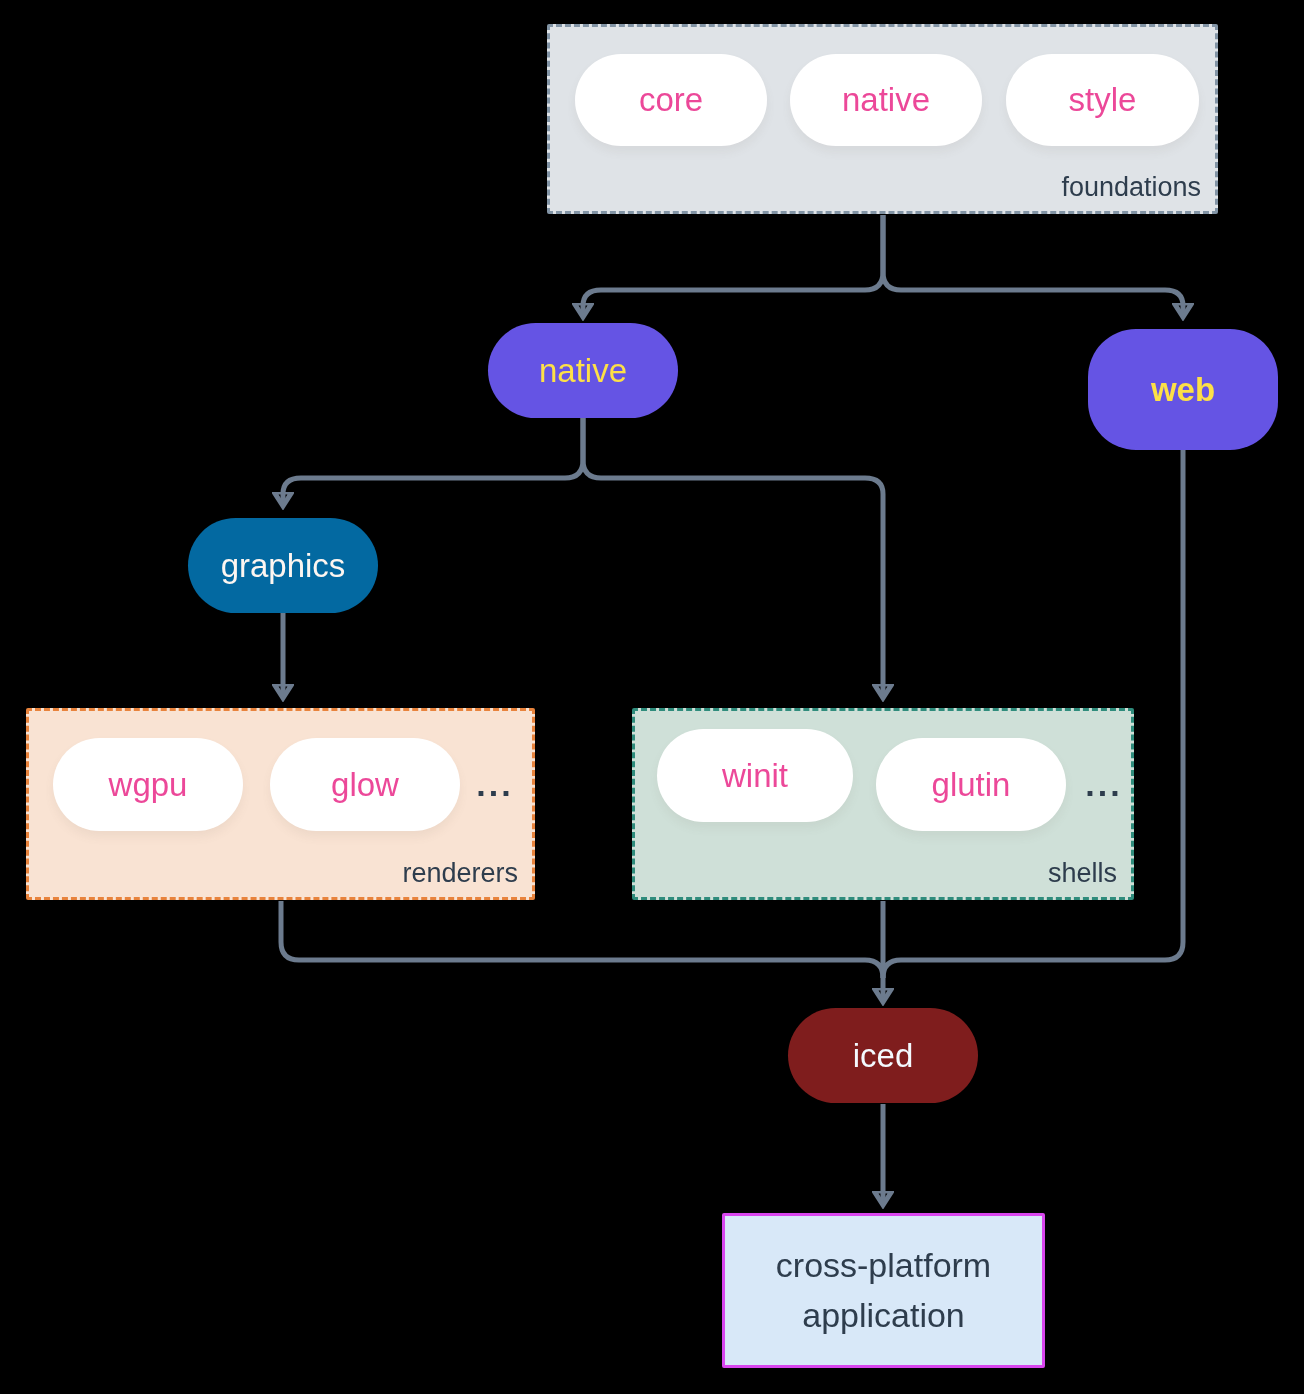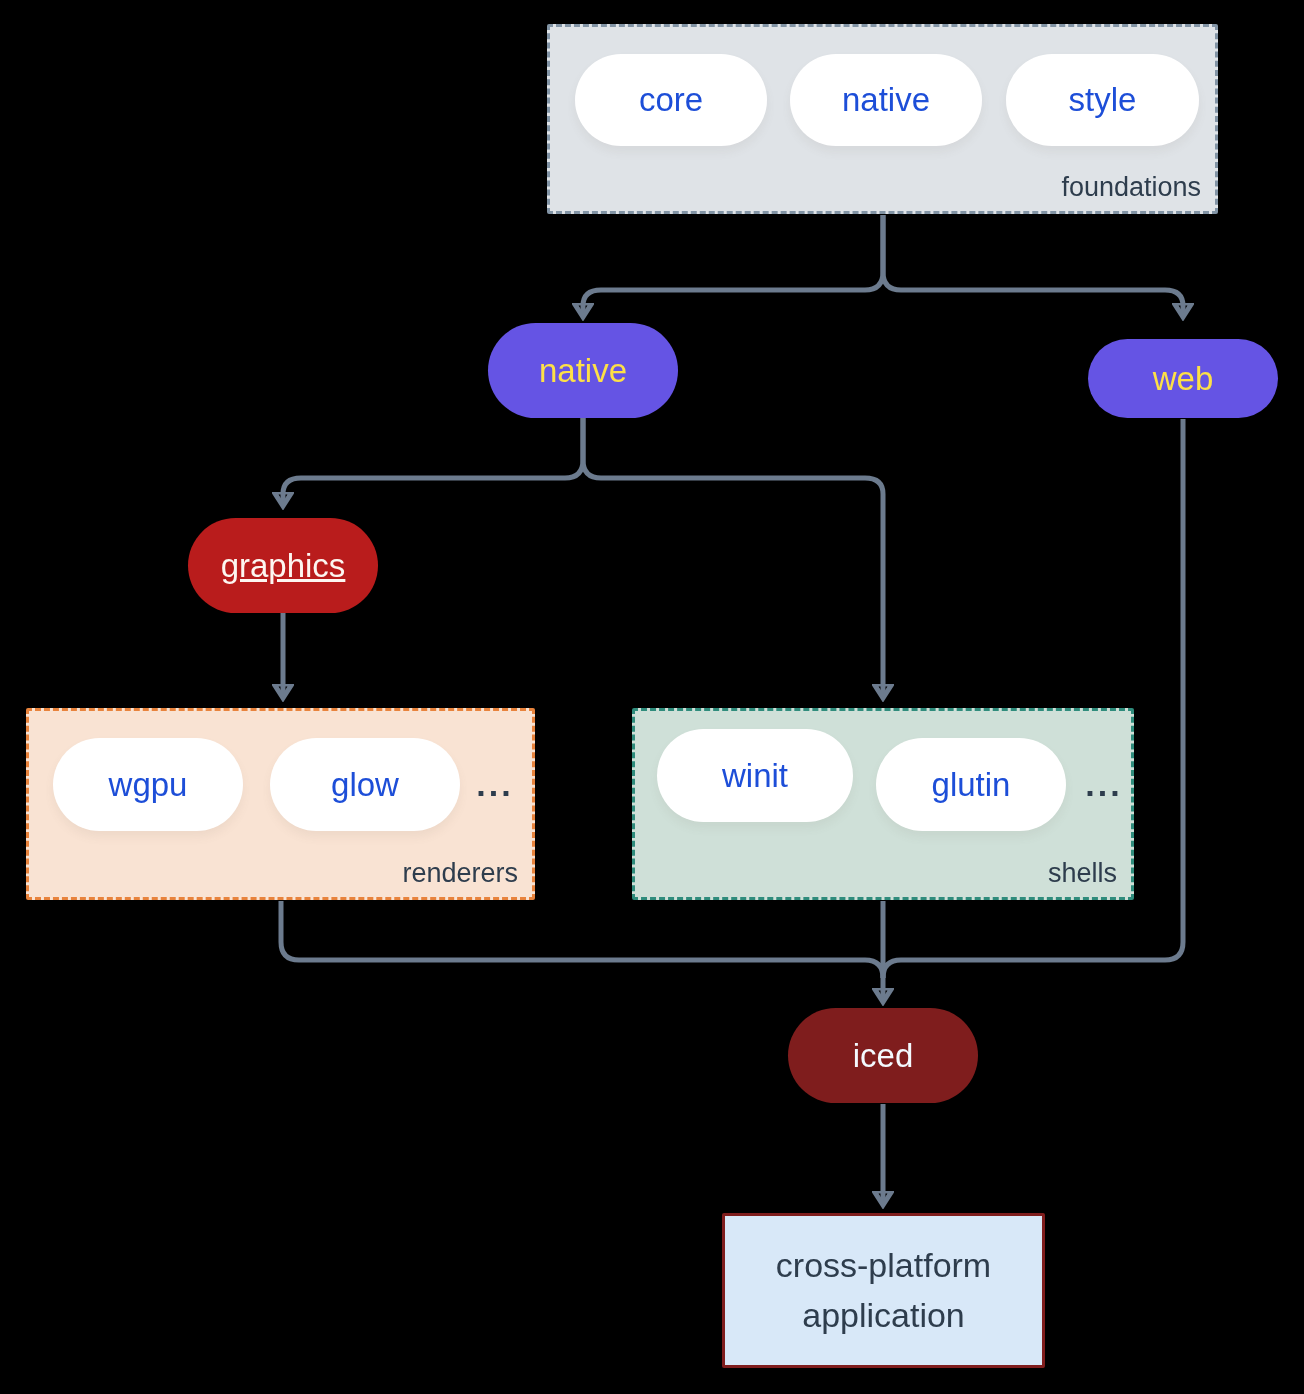--- a/index.html
+++ b/index.html
@@ -49,25 +49,25 @@
     color: #2e3d4d;
   }
   
   .pill {
     position: absolute;
     display: flex;
     align-items: center;
     justify-content: center;
     border-radius: 48px;
     font-size: 33px;
-    color: #1d4ed8;
+    color: #ec4899;
   }
   .pill-white { background: #ffffff; box-shadow: 0 6px 10px rgba(120,100,90,0.08); }
   .pill-purple { background: #6554e4; color: #fde047; }
-  .pill-orange { background: #b91c1c; color: #fdf6f1; text-decoration: underline; }
+  .pill-orange { background: #0369a1; color: #fdf6f1; }
   .pill-blue   { background: #7f1d1d; color: #f4f9fe; }
 
   
   .p-core    { left: 25px;  top: 27px; width: 192px; height: 92px; }
   .p-futures { left: 240px; top: 27px; width: 192px; height: 92px; }
   .p-style   { left: 456px; top: 27px; width: 193px; height: 92px; }
   
   .p-wgpu { left: 24px;  top: 27px; width: 190px; height: 93px; }
   .p-glow { left: 241px; top: 27px; width: 190px; height: 93px; }
   
@@ -79,31 +79,31 @@
     top: 27px; height: 93px; width: 60px;
     display: flex; align-items: center; justify-content: center;
     font-size: 34px; font-weight: 700; letter-spacing: 3px;
     color: #2e3d4d;
   }
   .e-renderers { left: 436px; }
   .e-shells   { left: 439px; }
 
   
   .n-native   { left: 488px;  top: 323px;  width: 190px; height: 95px; }
-  .n-web      { left: 1088px; top: 339px;  width: 190px; height: 79px; }
+  .n-web      { left: 1088px; top: 329px;  width: 190px; height: 121px; font-weight: bold; }
   .n-graphics { left: 188px;  top: 518px;  width: 190px; height: 95px; }
   .n-iced     { left: 788px;  top: 1008px; width: 190px; height: 95px; }
 
   
   .appbox {
     position: absolute;
     left: 722px; top: 1213px; width: 323px; height: 155px;
     box-sizing: border-box;
     background: #d8e8f8;
-    border: 3px solid #7f1d1d;
+    border: 3px solid #d946ef;
     border-radius: 2px;
     display: flex; align-items: center; justify-content: center;
     text-align: center;
     font-size: 34px;
     line-height: 1.45;
     color: #2e3d4d;
     padding: 0 30px;
   }
 </style>
 </head>

